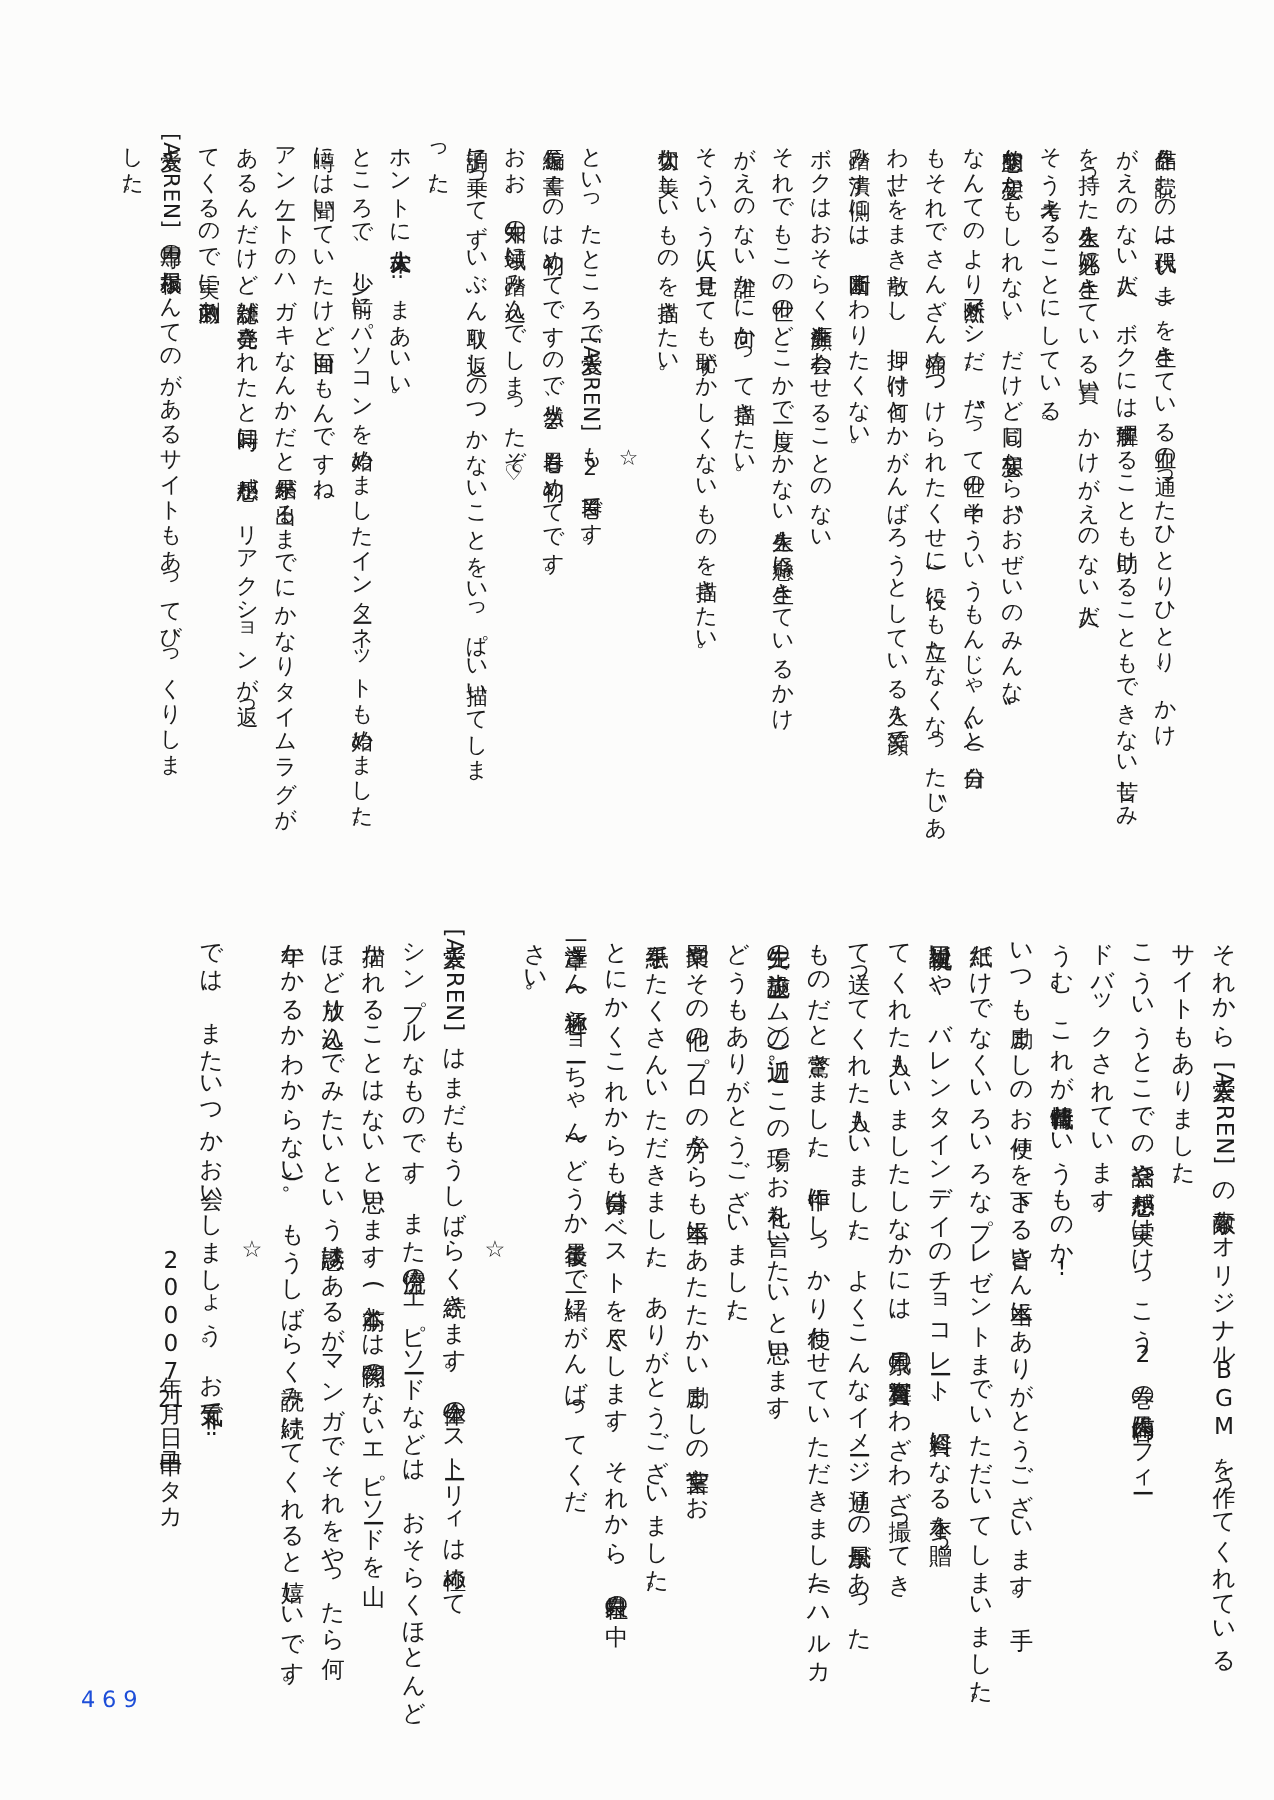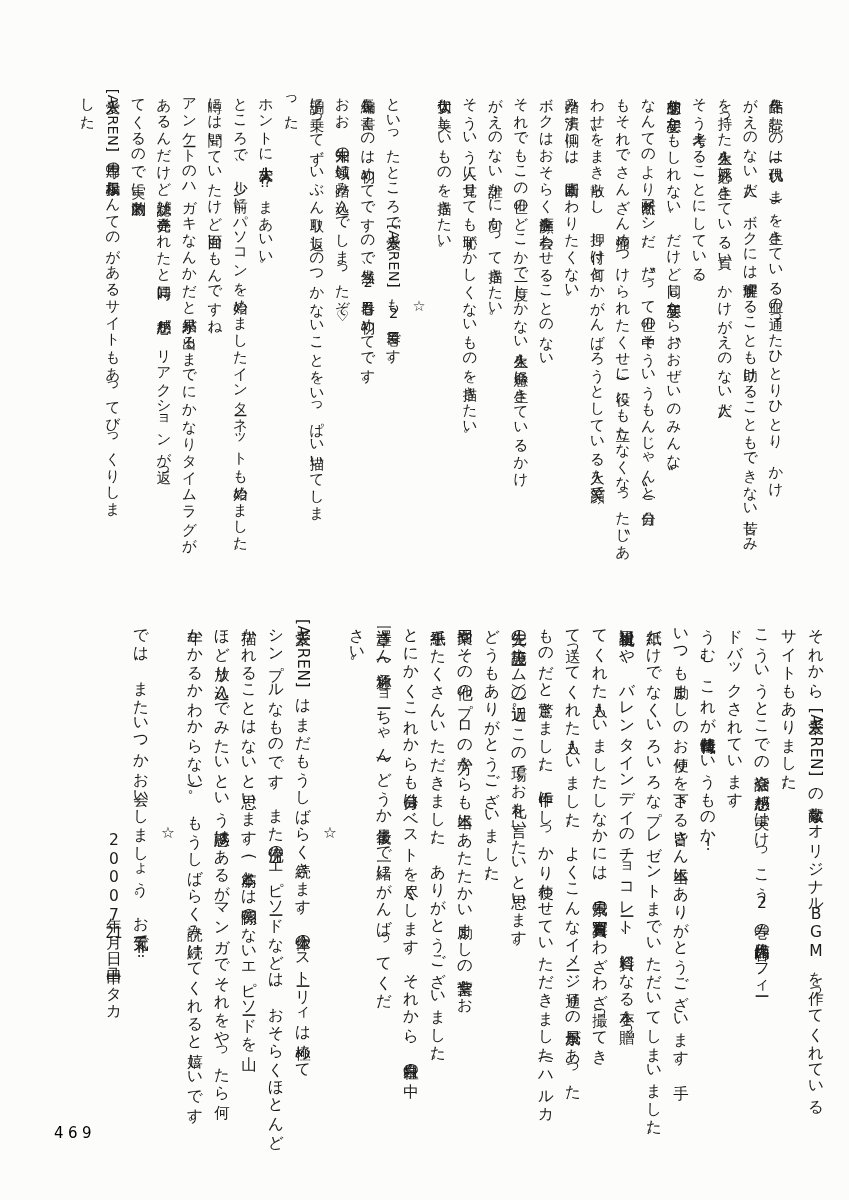--- a/index.html
+++ b/index.html
@@ -52,21 +52,21 @@
   
   .up  { text-orientation: upright; }
   .tcy { text-combine-upright: all; }
   .lat { text-orientation: mixed; }  
   #page-number {
     position: absolute;
     left: 54px;
     top: 1124px;
     font-size: 15px;
     letter-spacing: 4.5px;
-    color: #000000;
+    color: #1d4ed8;
   }
 </style>
 </head>
 <body>
 
 <div class="page">
   <div id="top-block" class="vblock">
       <div class="tcol">作品を読むのは現代(いま)を生きている血の通ったひとりひとり、かけ</div>
       <div class="tcol">がえのない人だ。ボクには理解することも助けることもできない苦しみ</div>
       <div class="tcol">を持った人生を必死に生きている貴い、かけがえのない人だ。</div>

